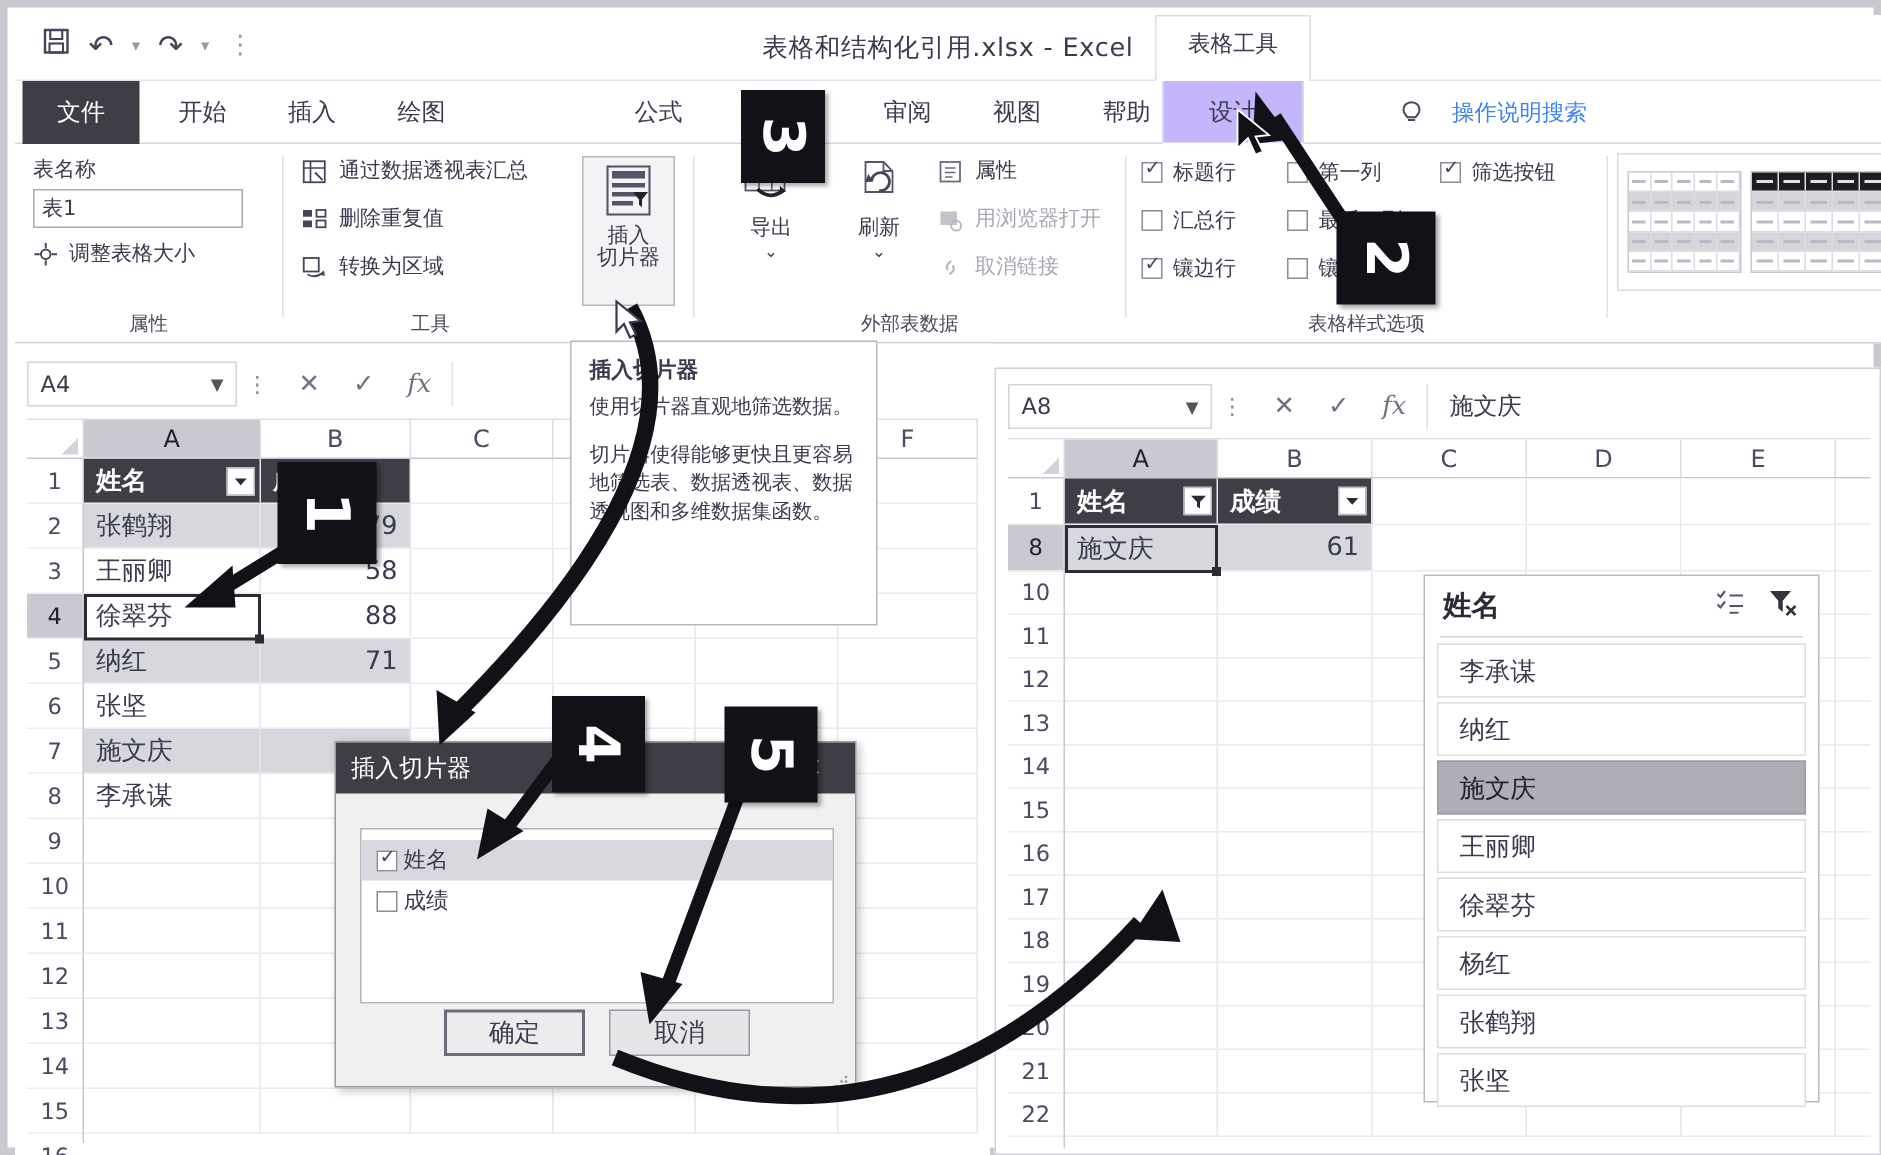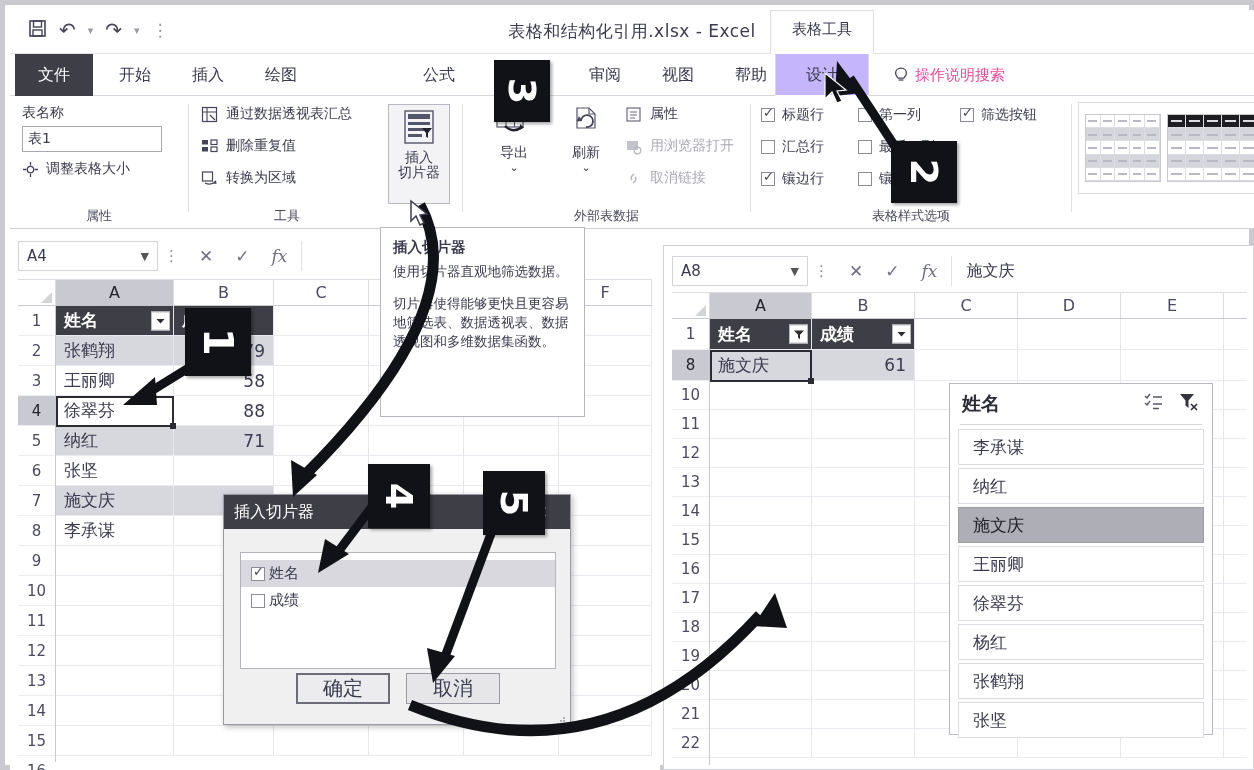--- a/index.html
+++ b/index.html
@@ -27,22 +27,22 @@
                   border-top:1px solid #dcdce2; background:#fff; }
 
   
   .tabstrip { position:absolute; left:5px; top:49px; width:1244px; height:42px;
               background:#fff; border-bottom:1px solid #d8d8de; }
   .tab { position:absolute; top:0; height:42px; line-height:42px; font-size:16px;
          padding:0 14px; color:#3b3b50; cursor:pointer; white-space:nowrap; }
   .tab.file { background:#3e3e46; color:#fff; left:5px; width:78px; text-align:center; padding:0;}
   .tab.active { background:#c4b5fd; border:1px solid #d8d8de; border-bottom:1px solid #fff;
                 border-top:none; }
-  .searchbox { position:absolute; left:884px; top:0; height:42px; line-height:42px;
-               display:flex; align-items:center; gap:7px; font-size:15px; color:#ec4899; }
+  .searchbox { position:absolute; left:924px; top:0; height:42px; line-height:42px;
+               display:flex; align-items:center; gap:20px; font-size:15px; color:#3b82f6; }
   .bulb { width:14px; height:20px; position:relative; display:inline-block; }
   .bulb svg { position:absolute; top:2px; left:0; }
 
   
   .ribbon { position:absolute; left:5px; top:91px; width:1244px; height:133px;
             background:#fff; border-bottom:1px solid #cfcfd6; }
   .rgroup { position:absolute; top:0; height:133px; }
   .rgroup .glabel { position:absolute; bottom:4px; width:100%; text-align:center;
                     font-size:13px; color:#4a4a5c; }
   .rsep { position:absolute; top:8px; width:1px; height:108px; background:#e0e0e6; }
@@ -138,21 +138,21 @@
   .dlg-tb .sp { flex:1; }
   .dlg-tb .ic { font-size:17px; padding:0 12px; cursor:pointer; }
   .dlg-list { position:absolute; left:16px; top:57px; width:316px; height:117px;
               background:#fff; border:1px solid #b4b4bc; padding:7px 0; }
   .dlg-item { height:27px; display:flex; align-items:center; gap:4px; padding:0 10px;
               font-size:15px; cursor:pointer; }
   .dlg-item.sel { background:#d8d8de; }
   .dlg-btns { position:absolute; left:0; bottom:20px; width:348px; display:flex;
               justify-content:center; gap:16px; }
   .dbtn { width:94px; height:31px; border:1px solid #9a9aa4; background:#e6e6e9;
-          font-size:20px; display:flex; align-items:center; justify-content:center;
+          font-size:17px; display:flex; align-items:center; justify-content:center;
           cursor:pointer; color:#3b3b50; font-family:"DejaVu Sans",sans-serif; }
   .dbtn.default { border:2px solid #6d6d7a; background:#ececef; }
   .grip { position:absolute; right:4px; bottom:3px; width:10px; height:10px; }
 
   
   .slicer { position:absolute; left:944px; top:378px; width:264px; height:352px;
             background:#fff; border:1px solid #b9b9c2; }
   .slicer-hdr { height:40px; display:flex; align-items:center; padding:0 12px; }
   .slicer-hdr .stitle { font-size:19px; font-weight:bold; flex:1; color:#2b2b38; }
   .slicer-hdr .sic { margin-left:14px; cursor:pointer; }

